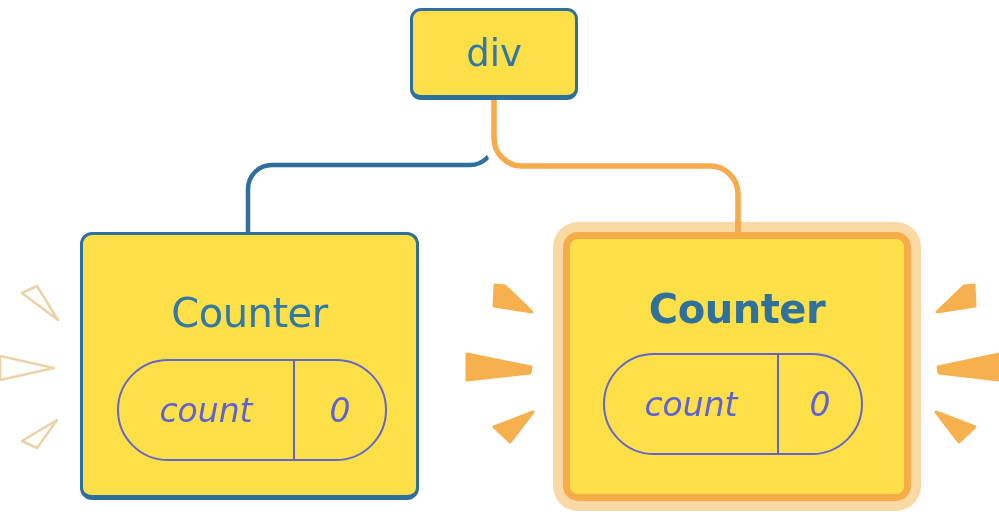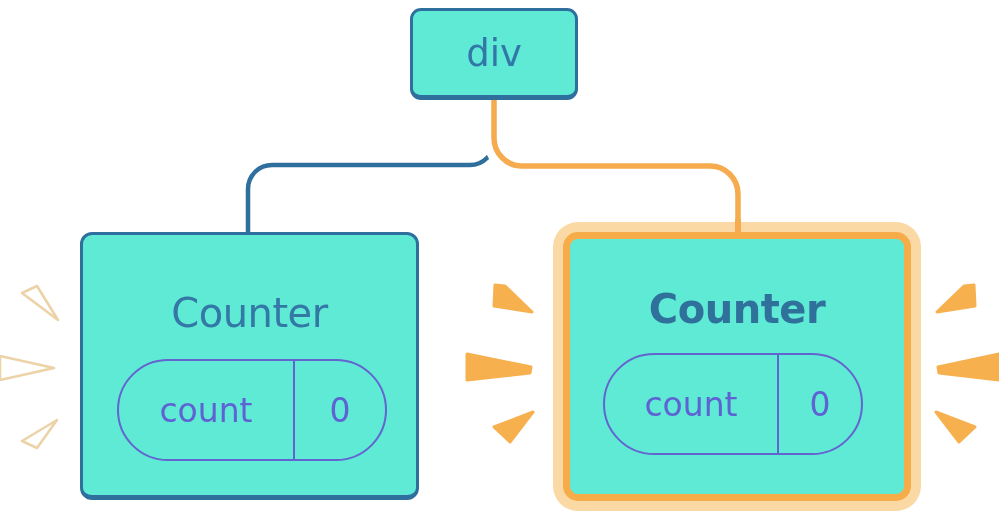--- a/index.html
+++ b/index.html
@@ -12,21 +12,21 @@
     width:999px;height:515px;
     overflow:hidden;
     background:var(--background,#fff);
   }
   .layer{position:absolute;left:0;top:0;width:999px;height:515px;}
   svg{display:block;}
 
   
   .node{
     position:absolute;
-    background:#5eead4;
+    background:#fde047;
     box-sizing:border-box;
     z-index:2;
   }
   .root-node{
     left:410px;top:8px;width:168px;height:92px;
     border:3px solid var(--node-border-blue);
     border-bottom-width:5px;
     border-radius:11px;
     display:flex;align-items:center;justify-content:center;
     font-size:37px;
@@ -67,20 +67,21 @@
     display:flex;
     overflow:hidden;
     color:var(--state-purple-text);
     font-size:33px;
   }
   .card-left  .state-pill{left:34px;top:124px;width:270px;height:102px;}
   .card-right .state-pill{left:33px;top:114px;width:260px;height:102px;}
   .pill-key,.pill-value{
     display:flex;align-items:center;justify-content:center;
     height:100%;
+    font-style:italic;
   }
   .card-left  .pill-key{width:174px;}
   .card-left  .pill-value{flex:1;border-left:2.5px solid var(--state-purple);}
   .card-right .pill-key{width:172px;}
   .card-right .pill-value{flex:1;border-left:2.5px solid var(--state-purple);}
 
   
   .connector-bridge{
     position:absolute;
     left:735px;top:219px;width:6px;height:14px;

